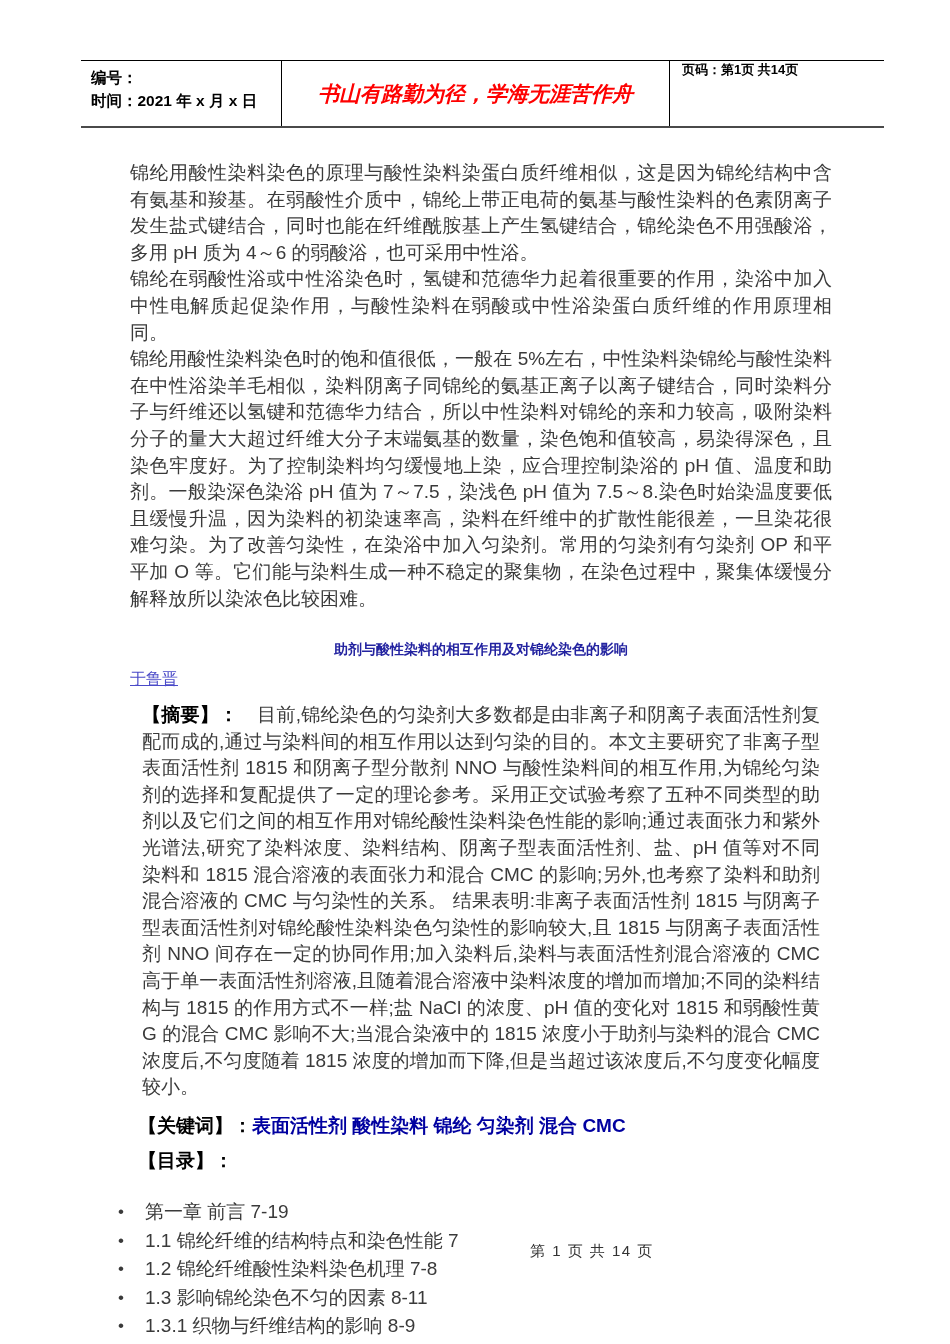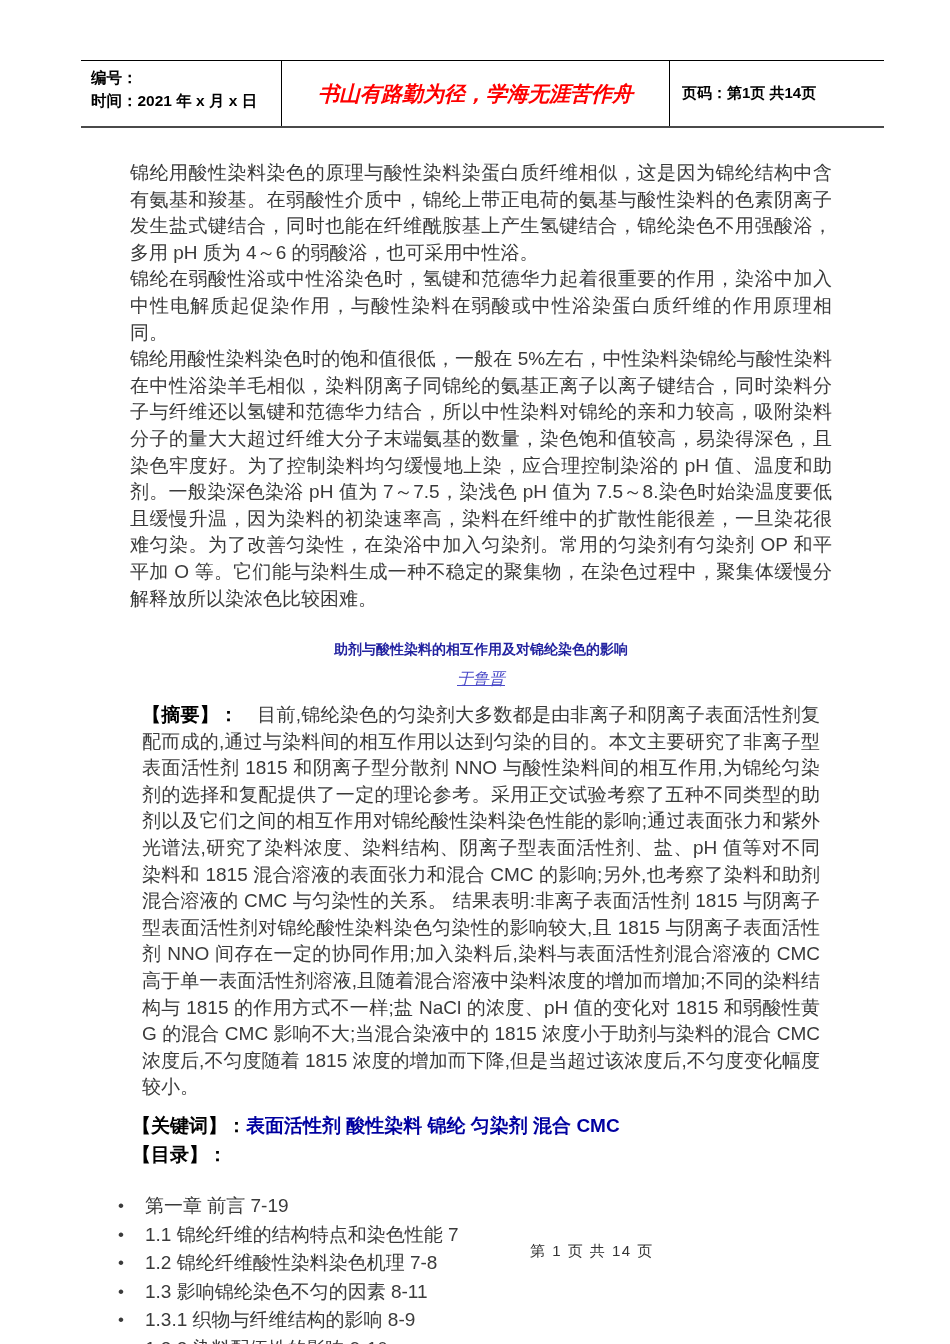--- a/index.html
+++ b/index.html
@@ -21,43 +21,43 @@
     width:200px; padding:5px 6px 0 10px;
     font-size:15.5px; font-weight:bold; color:#000; line-height:1.5;
     white-space:nowrap;
   }
   .hcell-mid {
     width:389px; border-left:1.5px solid #000; border-right:1.5px solid #000;
     display:flex; align-items:center; justify-content:center;
     color:#fe0000; font-weight:bold; font-size:21px; white-space:nowrap;font-style:italic;
   }
   .hcell-right {
-    flex:1; display:flex; align-items:center; padding-left:12px;
-    font-weight:bold; font-size:15px; color:#000; white-space:nowrap;
+    flex:1; display:flex; padding-left:12px;
+    font-weight:bold; font-size:13px; color:#000; white-space:nowrap;
   }
 
   
   .content {
     position:absolute; left:130px; top:160px; width:702px;
     color:#3a3a3a; font-size:19px; line-height:26.6px;
     text-align:justify;
   }
   p.body-para { margin:0; }
 
   .article-title {
     margin:22px 0 2px 0; text-align:center;
     font-size:14px; font-weight:bold; color:#2323a0; line-height:30px;
   }
-  .author-line { text-align:center; line-height:23px; margin-bottom:5px;font-style:italic; }
+  .author-line { line-height:23px; margin-bottom:5px; }
   .author-link {
     font-size:16px; color:#4a4ac8; text-decoration:underline; font-weight:normal;
   }
   .abstract-para { margin:12px; }
   .label-bold { color:#000; font-weight:bold; }
-  .keywords-line, .toc-label-line { margin:2px; }
+  .keywords-line, .toc-label-line { margin:8px; }
   .keywords-text { color:#0000a0; font-weight:bold; }
 
   .toc-list { margin:24px 0 16px -14px; padding:0; list-style:none; }
   .toc-item {
     position:relative; padding-left:29px;
     line-height:28.5px; font-size:19px; color:#3a3a3a; text-align:left;
   }
   .toc-item::before {
     content:"\2022";
     position:absolute; left:2px; top:0; font-size:17px; color:#3a3a3a;

